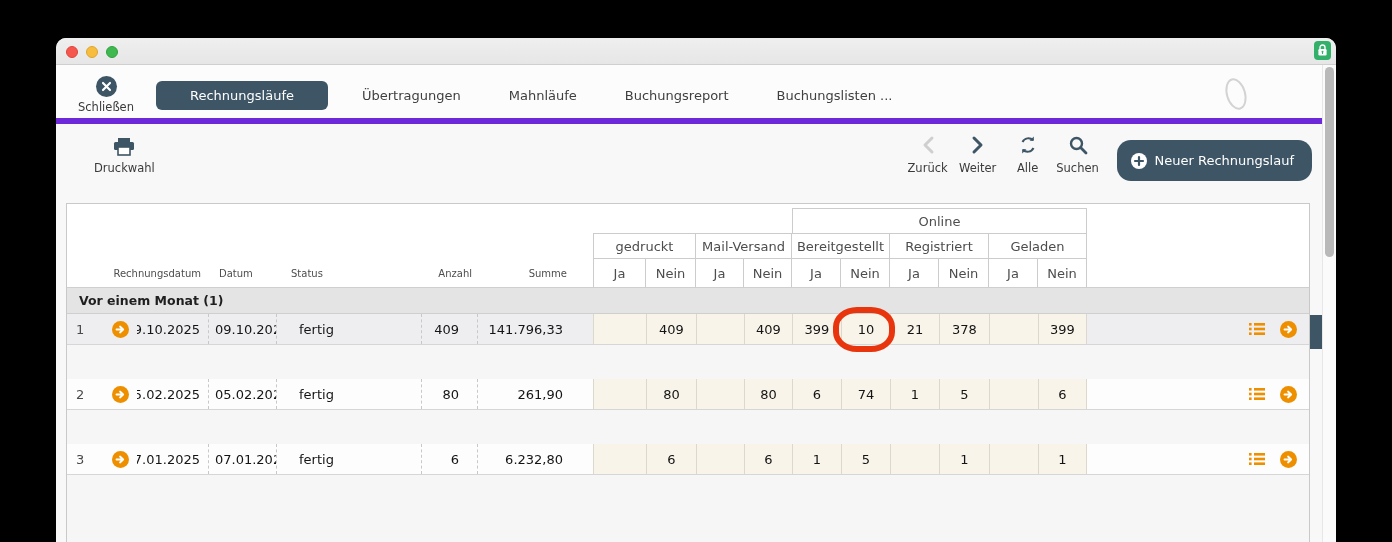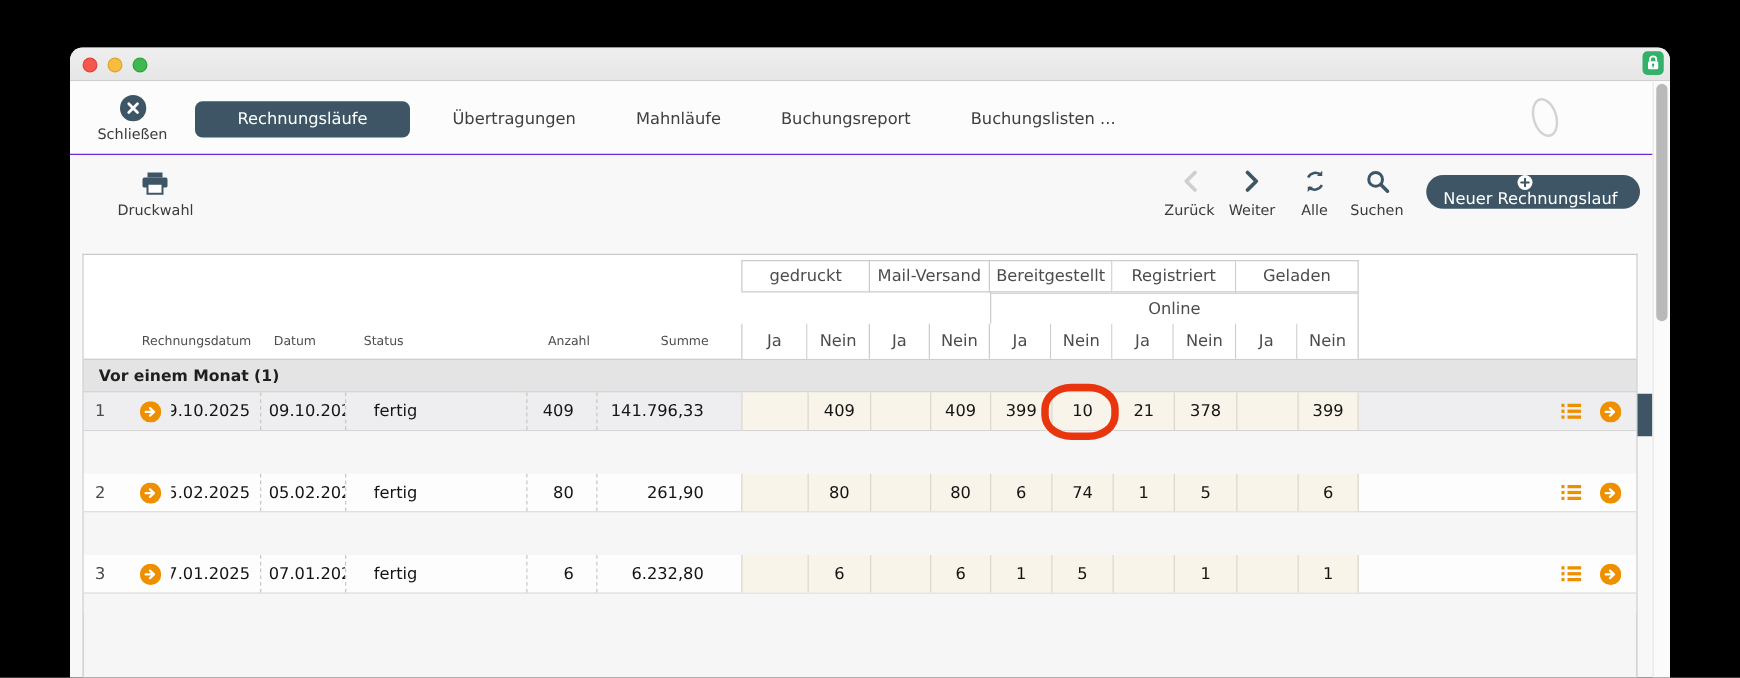--- a/index.html
+++ b/index.html
@@ -10,21 +10,21 @@
   
   .titlebar { position:relative; height:27px; background:linear-gradient(#efefef,#e6e6e6);
     border-bottom:1px solid #cfcfcf; }
   .tl { position:absolute; top:8px; width:12px; height:12px; border-radius:50%; }
   .tl.red{ left:10px; background:#f5574f; border:0.5px solid #e0443c;}
   .tl.yellow{ left:30px; background:#f6bd3f; border:0.5px solid #dfa52f;}
   .tl.green{ left:50px; background:#3fb850; border:0.5px solid #2fa33f;}
   .lock { position:absolute; right:5px; top:3px; width:17px; height:19px; background:#33b06a;
     border-radius:4px; display:flex; align-items:center; justify-content:center; }
   
-  .tabbar { position:relative; height:59px; background:#fcfcfc; border-bottom:1px solid #6d28d9; }
+  .tabbar { position:relative; height:59px; background:#fcfcfc; border-bottom:6px solid #6d28d9; }
   .close-group { position:absolute; left:14px; top:11px; width:72px; text-align:center; cursor:default; }
   .close-circle { width:21px; height:21px; border-radius:50%; background:#3d5565; margin:0 auto 3px auto;
     display:flex; align-items:center; justify-content:center; }
   .small-label { font-size:11.5px; color:#3a3a3a; }
   .tabs { position:absolute; left:100px; top:15px; height:30px; display:flex; align-items:center; }
   .tab { font-size:13px; color:#3f3f3f; padding:0 24px; white-space:nowrap; cursor:default; }
   .tab.active { background:#3d5565; color:#fff; border-radius:6px; height:29px;
     display:flex; align-items:center; padding:0 34px; margin-right:10px; }
   .logo { position:absolute; right:32px; top:13px; width:78px; height:34px; }
   .logo .swoosh { position:absolute; left:0px; top:0px; width:20px; height:32px;
@@ -32,23 +32,23 @@
   .logo .word { position:absolute; left:6px; top:3px; font-size:23px; font-weight:bold;
     color:#f39200; letter-spacing:-1px;margin-top:48px; }
   
   .actionbar { position:relative; height:66px; background:#f8f8f8; }
   .tool { position:absolute; text-align:center; }
   .tool .ic { height:24px; display:flex; align-items:flex-end; justify-content:center; margin-bottom:4px; }
   .druckwahl { left:38px; top:9px; width:60px; }
   .navcluster { position:absolute; right:24px; top:9px; display:flex; align-items:flex-start; }
   .navitem { width:50px; text-align:center; cursor:default; }
   .navitem .ic { height:24px; display:flex; align-items:center; justify-content:center; margin-bottom:4px; }
-  .pill { margin-left:14px; margin-top:7px; height:27px; background:#3d5565; color:#fff;
+  .pill { margin-left:14px; margin-top:7px; height:41px; background:#3d5565; color:#fff;
     border-radius:14px; display:flex; align-items:center; padding:0 18px 0 14px; font-size:13px;
-    white-space:nowrap; cursor:default;flex-direction:column; }
+    white-space:nowrap; cursor:default; }
   .pill svg { margin-right:8px; }
   
   .tablewrap { position:absolute; left:10px; top:165px; width:1244px; height:339px;
     background:#f6f6f6; border:1px solid #c9c9c9; border-bottom:none; }
   .grid { display:grid;
     grid-template-columns:36px 34px 72px 68px 145px 56px 115px 53px 50px 48px 48px 49px 49px 49px 50px 49px 49px minmax(0,1fr); }
   .hdr { background:#fff; padding-top:4px; }
   .hA { height:25px; } .hB { height:26px; } .hC { height:28px; }
   .hcell { border:1px solid #ccc; display:flex; align-items:center; justify-content:center;
     font-size:13px; color:#4d4d4d; background:#fff; }
@@ -176,29 +176,29 @@
             <circle cx="8" cy="8" r="8" fill="#fff"></circle>
             <path d="M8 4v8M4 8h8" stroke="#3d5565" stroke-width="2.2" stroke-linecap="round"></path>
           </svg>
         <span>Neuer Rechnungslauf</span>
       </div>
     </div>
   </div>
 
   <div class="tablewrap">
     <div class="hdr">
+      <div class="grid hA">
+        <div class="hcell" style="grid-column:12 / span 6">Online</div>
+      </div>
       <div class="grid hB">
         <div class="hcell" style="grid-column:8 / span 2">gedruckt</div>
         <div class="hcell" style="grid-column:10 / span 2; border-left:none">Mail-Versand</div>
         <div class="hcell" style="grid-column:12 / span 2; border-left:none">Bereitgestellt</div>
         <div class="hcell" style="grid-column:14 / span 2; border-left:none">Registriert</div>
         <div class="hcell" style="grid-column:16 / span 2; border-left:none">Geladen</div>
-      </div>
-      <div class="grid hA">
-        <div class="hcell" style="grid-column:12 / span 6">Online</div>
       </div>
       <div class="grid hC">
         <div class="collabel r" style="grid-column:3; padding-right:8px">Rechnungsdatum</div>
         <div class="collabel" style="grid-column:4; padding-left:10px">Datum</div>
         <div class="collabel" style="grid-column:5; padding-left:14px">Status</div>
         <div class="collabel r" style="grid-column:6; padding-right:6px">Anzahl</div>
         <div class="collabel r" style="grid-column:7; padding-right:26px">Summe</div>
         <div class="hcell" style="grid-column:8">Ja</div>
         <div class="hcell" style="grid-column:9; border-left:none">Nein</div>
         <div class="hcell" style="grid-column:10; border-left:none">Ja</div>

